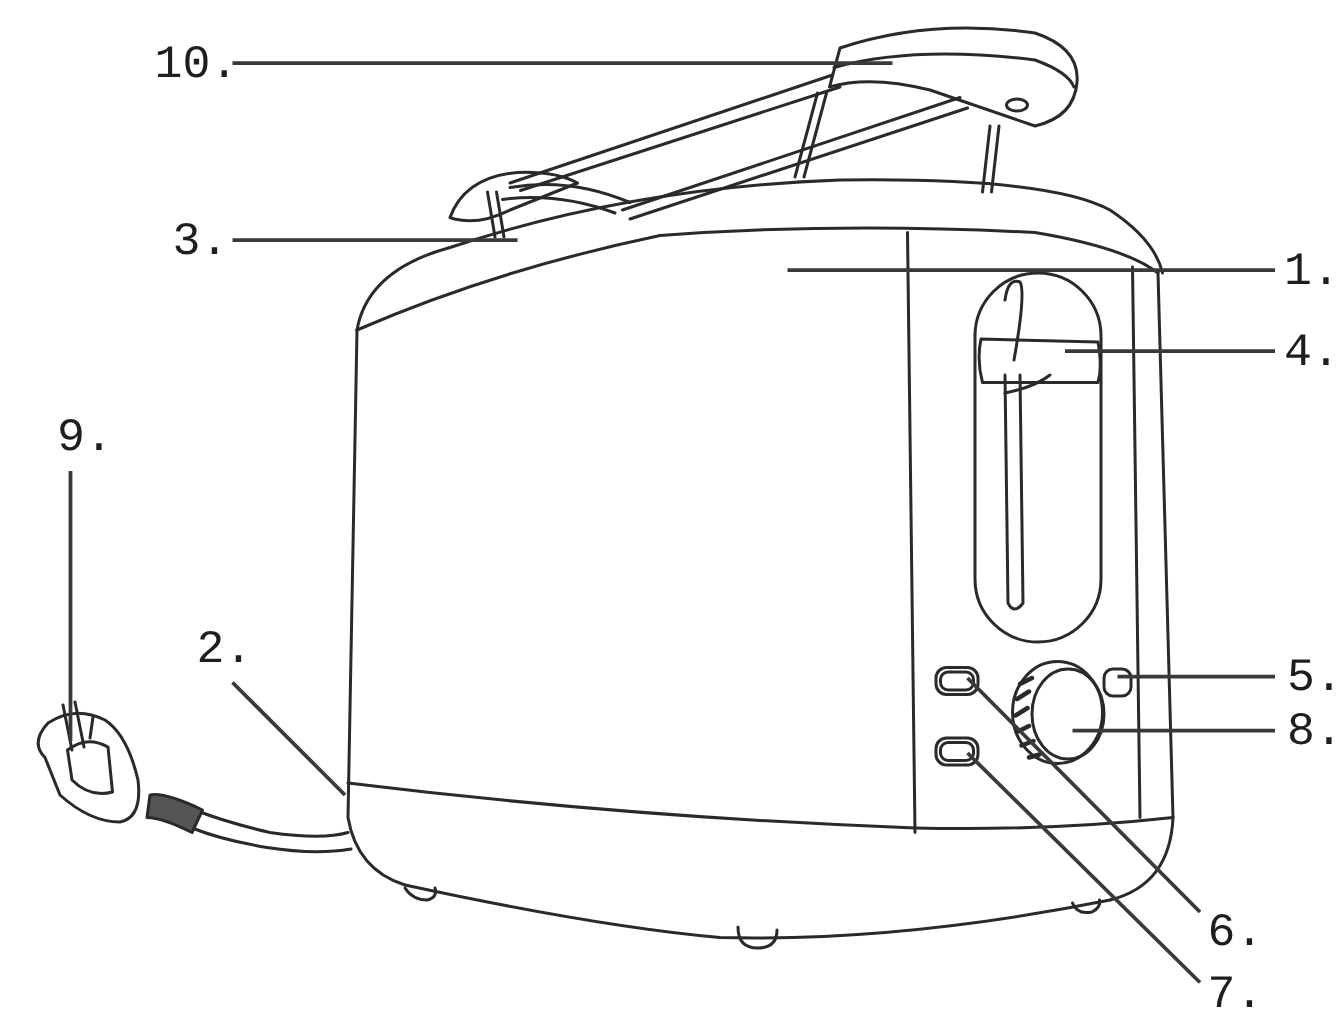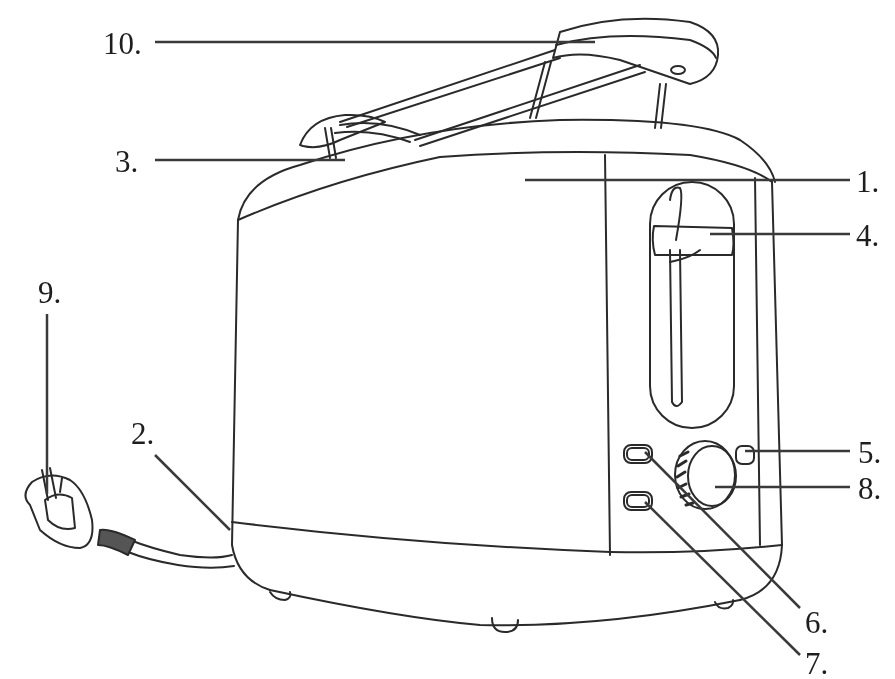--- a/index.html
+++ b/index.html
@@ -1,20 +1,20 @@
 <!DOCTYPE html>
 <html><head>
   <meta charset="utf-8">
   <style>
     html, body { margin: 0; padding: 0; background: #ffffff; }
     body { width: 895px; height: 679px; position: relative; overflow: hidden; font-family: "Liberation Sans", sans-serif; }
     .diagram { position: absolute; left: 0; top: 0; width: 895px; height: 679px; }
     .callout-label {
       position: absolute;
-      font-family: Liberation Serif, serif;
+      font-family: Liberation Mono, monospace;
       font-size: 31px;
       color: #1e1e1e;
       line-height: 1;
       white-space: nowrap;
     }
     svg { position: absolute; left: 0; top: 0; }
   </style>
 </head>
 <body>
 

